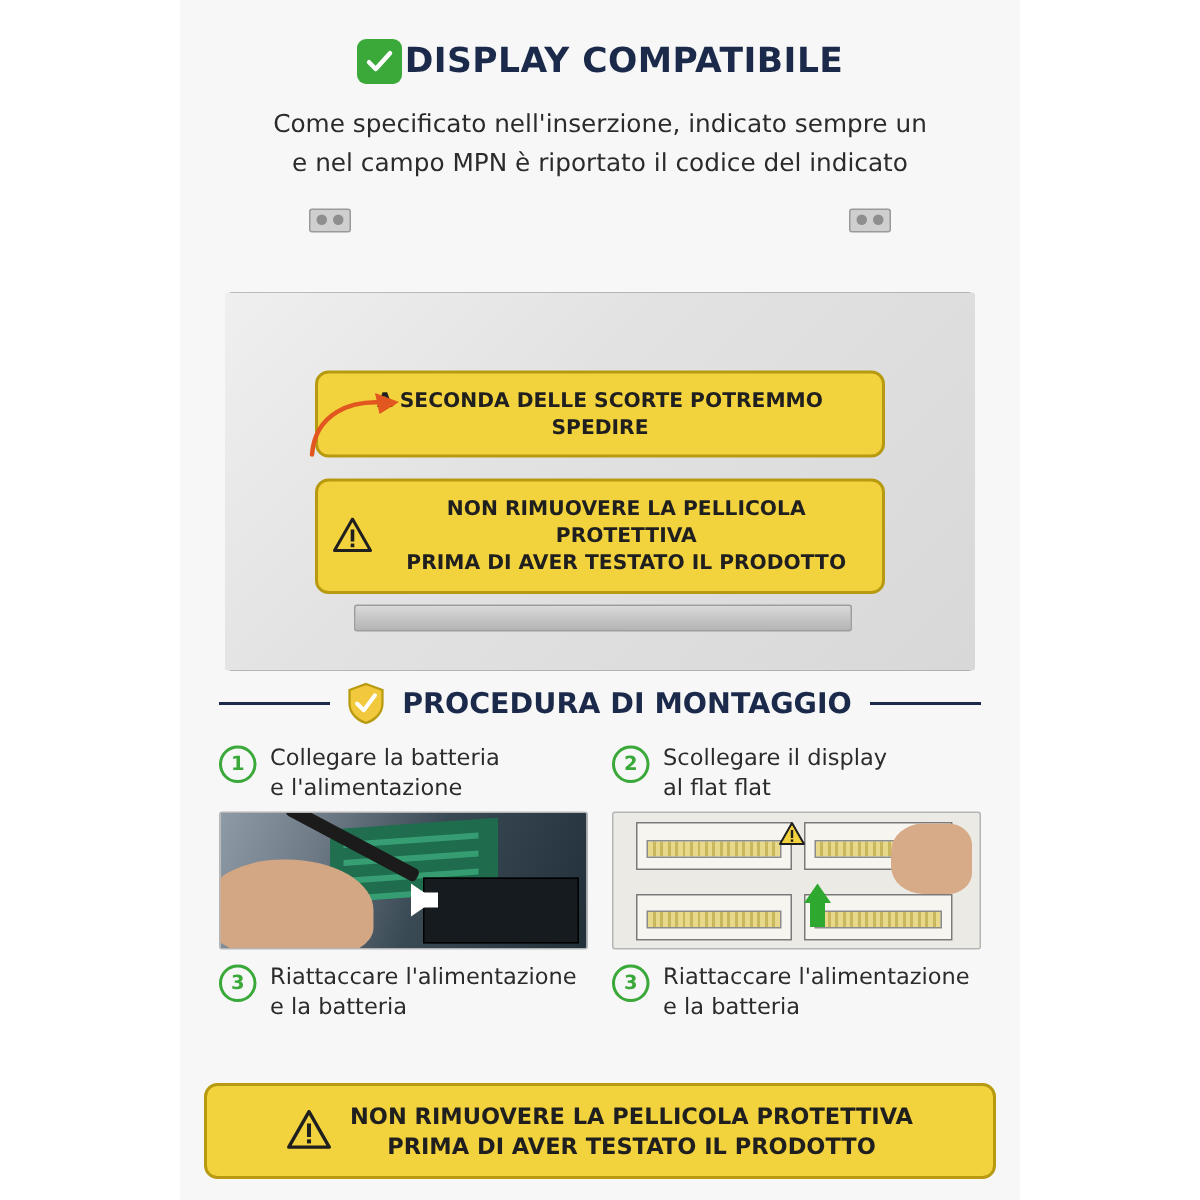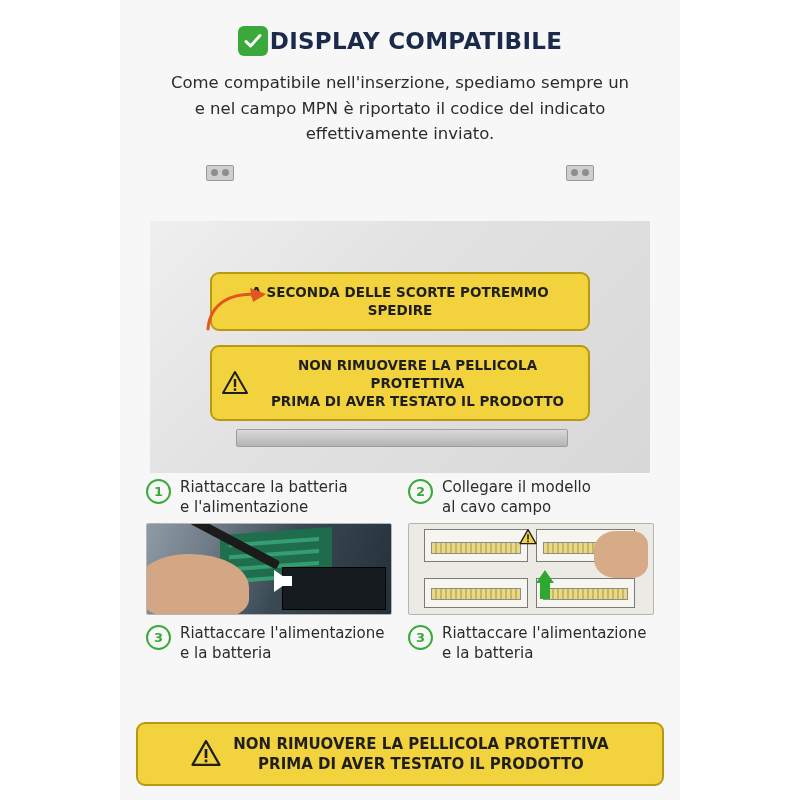--- a/index.html
+++ b/index.html
@@ -357,23 +357,22 @@
     <div class="header">
       <span class="check-box">
         <svg width="20" height="20" viewBox="0 0 20 20">
           <path d="M3 10.5 L7.5 15 L17 4.5" fill="none" stroke="#ffffff" stroke-width="3" stroke-linecap="round" stroke-linejoin="round"></path>
         </svg>
       </span>
       <span class="header-title">DISPLAY COMPATIBILE</span>
     </div>
 
     <div class="intro">
-      <div>Come compatibile nell'inserzione, spediamo sempre un</div>
+      <div>Come specificato nell'inserzione, indicato sempre un</div>
       <div>e nel campo MPN è riportato il codice del indicato</div>
-      <div>effettivamente inviato.</div>
     </div>
 
     <div class="panel-wrap">
       <div class="bracket left"></div>
       <div class="bracket right"></div>
       <div class="panel">
         <div class="screen">
           <svg class="arrow-curve" viewBox="0 0 70 46">
             <path d="M4 44 C 6 18, 28 6, 58 10" fill="none" stroke="#e2561f" stroke-width="3" stroke-linecap="round"></path>
             <path d="M62 9 L46 3 L49 17 Z" fill="#e2561f"></path>
@@ -392,36 +391,45 @@
             <div>
               <div>NON RIMUOVERE LA PELLICOLA PROTETTIVA</div>
               <div>PRIMA DI AVER TESTATO IL PRODOTTO</div>
             </div>
           </div>
         </div>
       </div>
       <div class="panel-foot"></div>
     </div>
 
+    <div class="proc-head">
+      <span class="proc-line"></span>
+      <svg class="shield" width="24" height="28" viewBox="0 0 24 28">
+        <path d="M12 1 L23 5 V14 C23 21 17 25.5 12 27 C7 25.5 1 21 1 14 V5 Z" fill="#f2c93d" stroke="#b79a10" stroke-width="1.5"></path>
+        <path d="M6 14 L10.5 18.5 L18 8.5" fill="none" stroke="#ffffff" stroke-width="2.6" stroke-linecap="round" stroke-linejoin="round"></path>
+      </svg>
+      <span class="proc-title">PROCEDURA DI MONTAGGIO</span>
+      <span class="proc-line"></span>
+    </div>
 
     <div class="steps-grid">
 
       <div class="step-row">
         <span class="num">1</span>
         <span class="step-text">
-          <span>Riattaccare la batteria</span><br>
+          <span>Collegare la batteria</span><br>
           <span>e l'alimentazione</span>
         </span>
       </div>
 
       <div class="step-row">
         <span class="num">2</span>
         <span class="step-text">
-          <span>Collegare il modello</span><br>
-          <span>al cavo campo</span>
+          <span>Scollegare il display</span><br>
+          <span>al flat flat</span>
         </span>
       </div>
 
       <div class="photo photo-a">
         <div class="pcb"></div>
         <div class="battery"></div>
         <div class="driver"></div>
         <div class="hand"></div>
         <div class="white-arrow"></div>
       </div>

